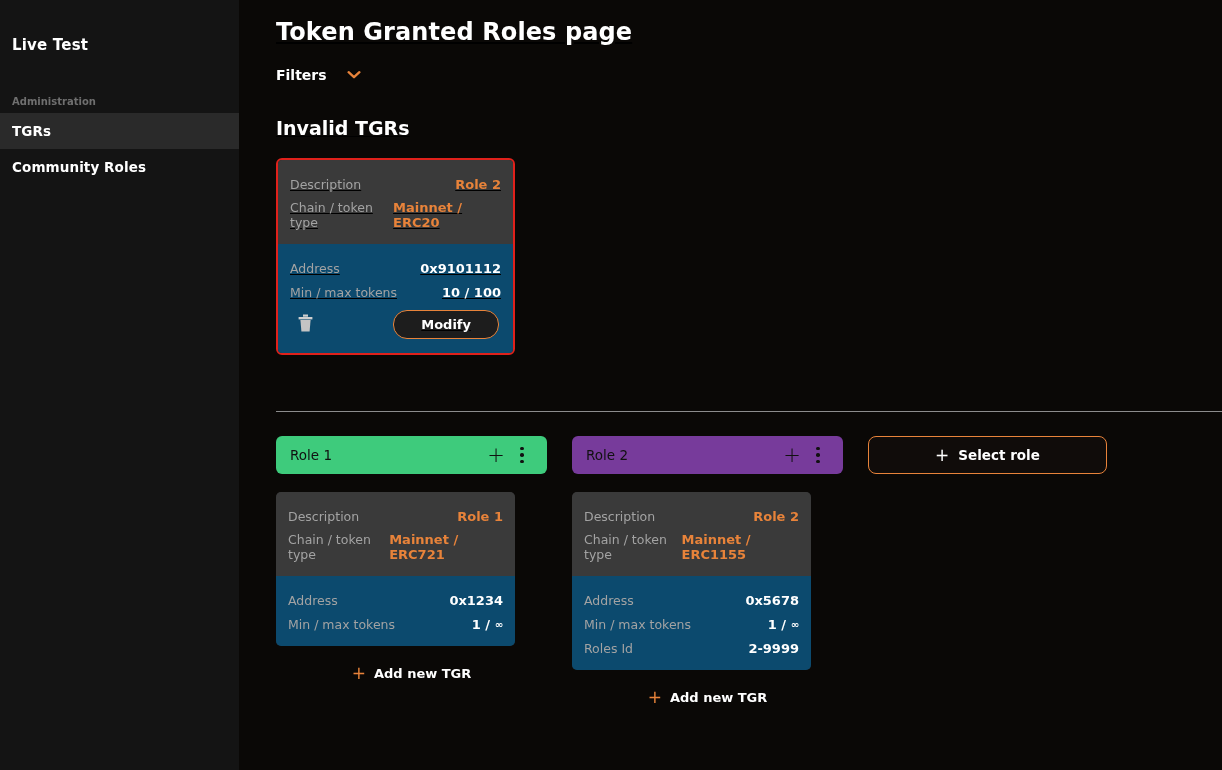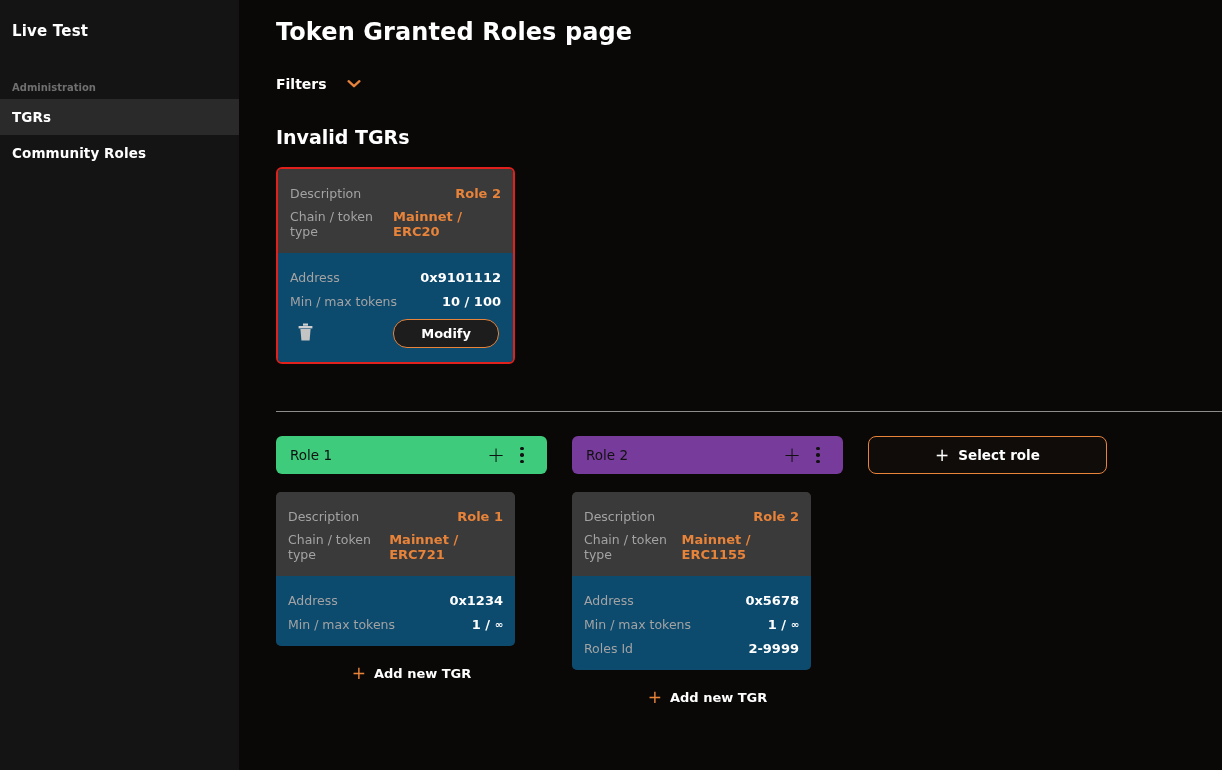--- a/index.html
+++ b/index.html
@@ -9,21 +9,21 @@
     font-family: "DejaVu Sans", sans-serif;
     overflow: hidden;
   }
   #app { display: flex; width: 1222px; height: 770px; }
 
   
   .sidebar {
     width: 239px; height: 770px;
     background: #141414;
     flex: 0 0 239px;
-    padding-top: 14px;
+    padding-top: 28px;
   }
   .side-brand {
     color: #ffffff;
     font-size: 15px;
     font-weight: bold;
     padding: 8px 12px 8px 12px;
     letter-spacing: .2px;
   }
   .side-section {
     color: #6f6f6f;
@@ -44,33 +44,34 @@
   .side-item.active { background: #2a2a2a; }
 
   
   .main {
     flex: 1 1 auto;
     height: 770px;
     background: #0a0806;
     padding: 18px 0 0 37px;
     position: relative;
     overflow: hidden;
+    text-decoration: underline;
   }
   .page-title {
     color: #ffffff;
     font-size: 24px;
     font-weight: bold;
     letter-spacing: .1px;
     margin-bottom: 0;
   }
   .filters-row {
     display: inline-flex;
     align-items: center;
     gap: 20px;
-    margin-top: 30px;
+    margin-top: 21px;
   }
   .filters-label {
     color: #ffffff;
     font-size: 14px;
     font-weight: bold;
   }
   .chev { display: block; line-height: 0; }
   .section-title {
     color: #ffffff;
     font-size: 19px;

